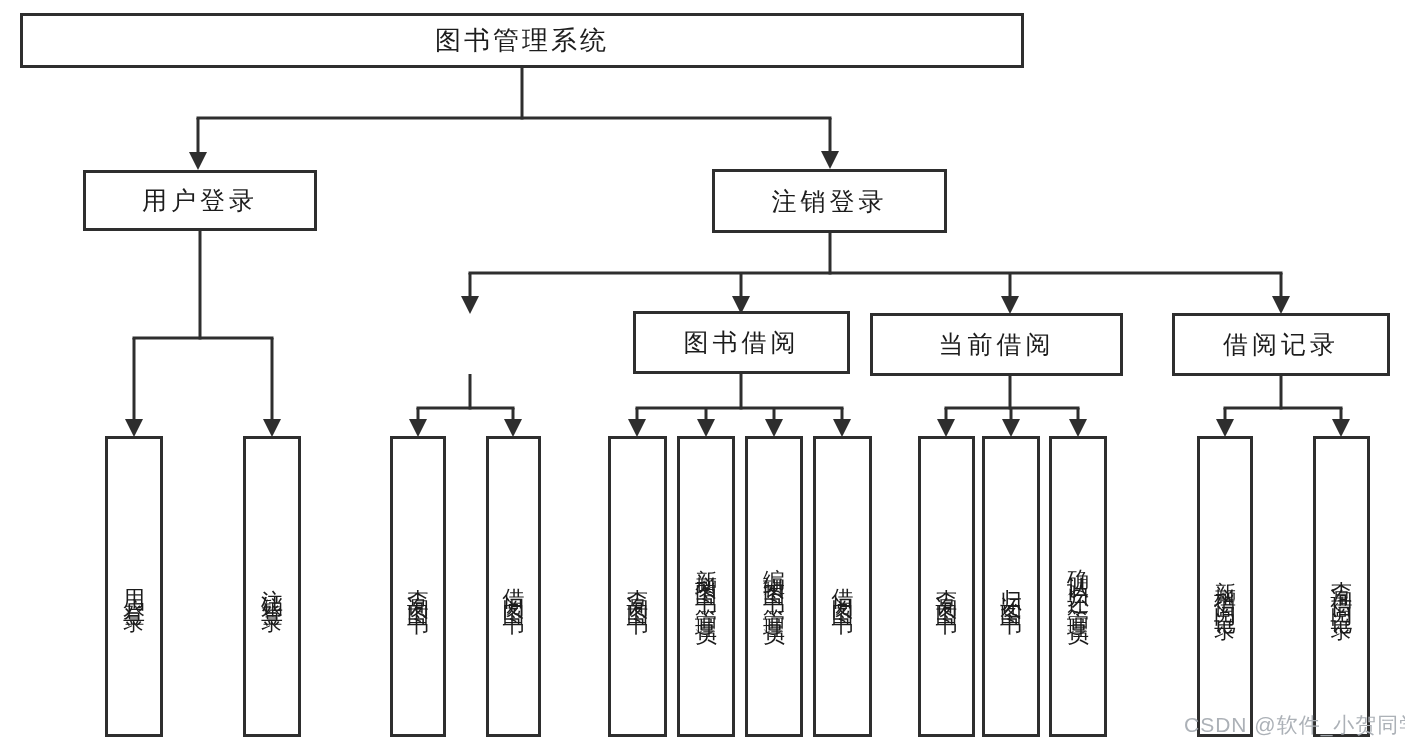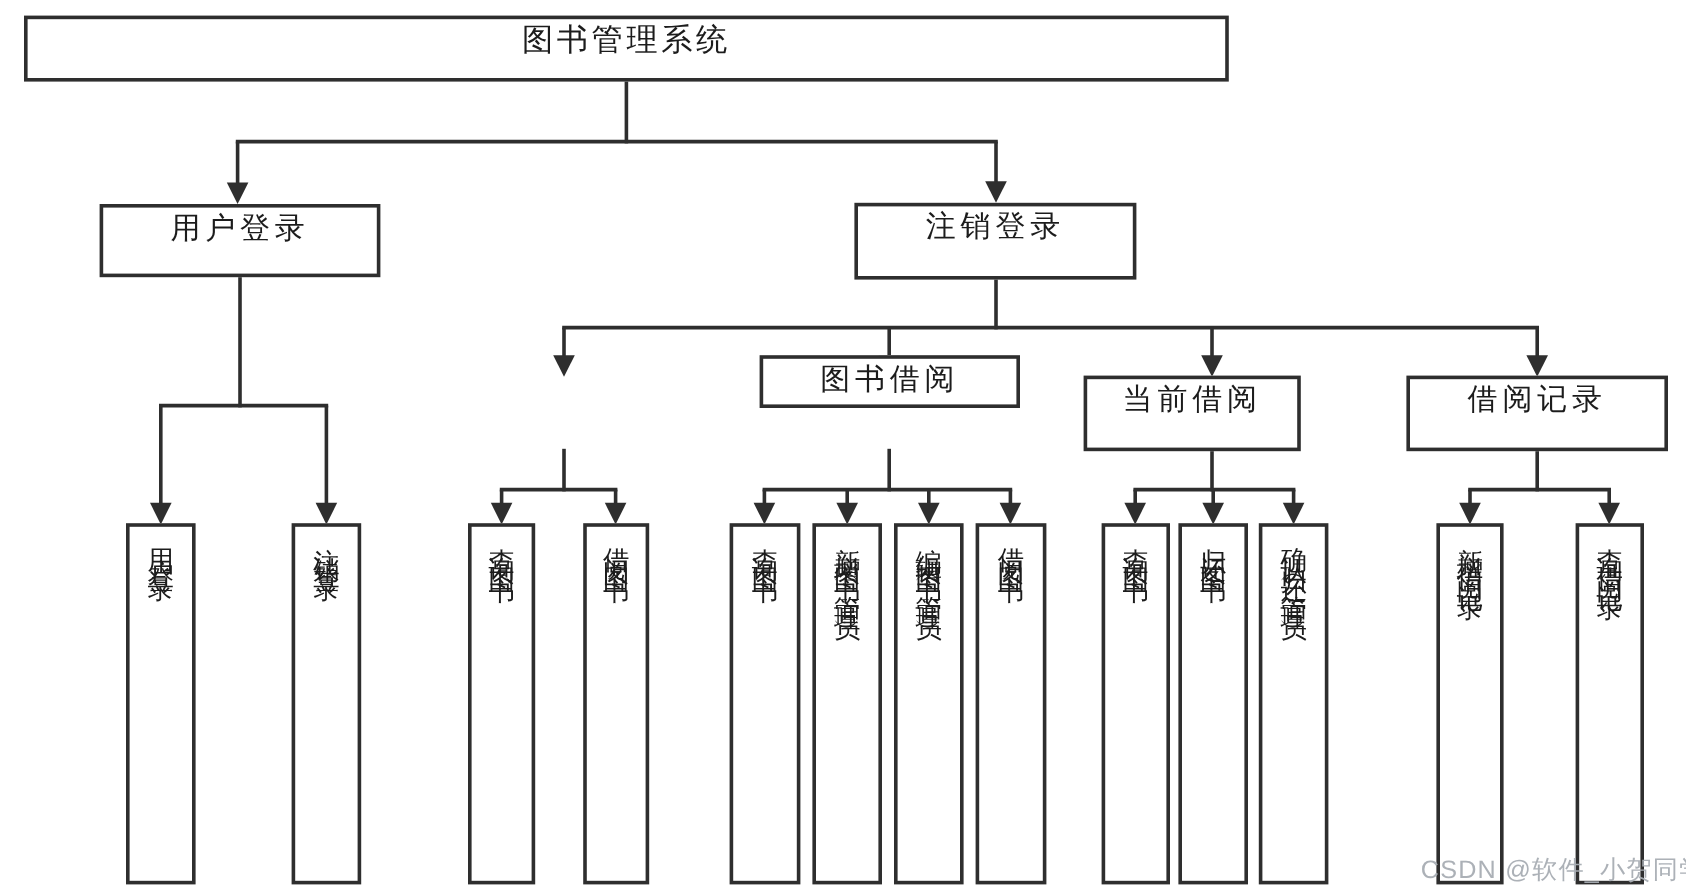--- a/index.html
+++ b/index.html
@@ -11,20 +11,21 @@
     font-family: "Liberation Sans", sans-serif;
     overflow: hidden;
   }
   .wires { position: absolute; left: 0; top: 0; z-index: 1; }
   .node {
     position: absolute;
     box-sizing: border-box;
     border: 3px solid #2e2e2e;
     background: #ffffff;
     display: flex;
+    align-items: center;
     justify-content: center;
     color: #1c1c1c;
     z-index: 2;
   }
   .node.h .lbl { font-size: 25px; letter-spacing: 4px; white-space: nowrap; }
   .node.root .lbl { font-size: 26px; letter-spacing: 3px; }
   .node.v .lbl {
     writing-mode: vertical-rl;
     text-orientation: mixed;
     font-size: 22px;
@@ -125,24 +126,24 @@
     <span class="lbl">图书管理系统</span>
   </div>
 
   <div class="node h" style="left:83px;top:170px;width:234px;height:61px">
     <span class="lbl">用户登录</span>
   </div>
   <div class="node h" style="left:712px;top:169px;width:235px;height:64px">
     <span class="lbl">注销登录</span>
   </div>
 
-  <div class="node h" style="left:633px;top:296px;width:217px;height:44px">
+  <div class="node h" style="left:633px;top:311px;width:217px;height:63px">
     <span class="lbl">图书借阅</span>
   </div>
-  <div class="node h" style="left:903px;top:313px;width:181px;height:63px">
+  <div class="node h" style="left:870px;top:313px;width:253px;height:63px">
     <span class="lbl">当前借阅</span>
   </div>
   <div class="node h" style="left:1172px;top:313px;width:218px;height:63px">
     <span class="lbl">借阅记录</span>
   </div>
 
   <div class="node v" style="left:105px;top:436px;width:58px;height:301px">
     <span class="lbl">用户登录</span>
   </div>
   <div class="node v" style="left:243px;top:436px;width:58px;height:301px">

